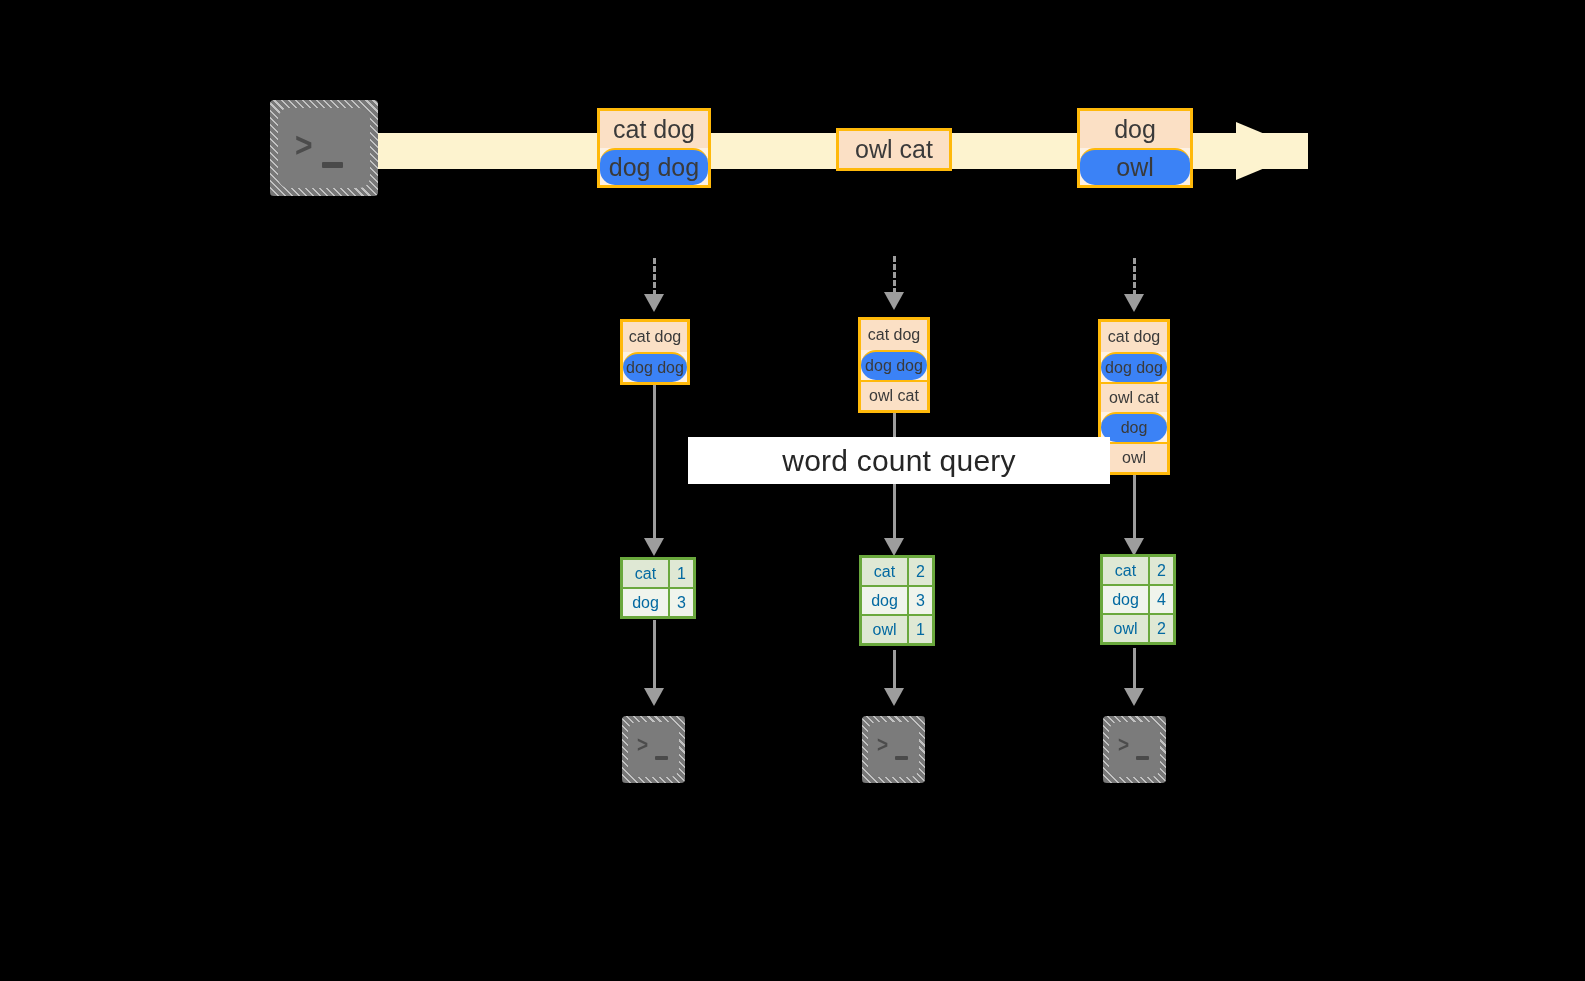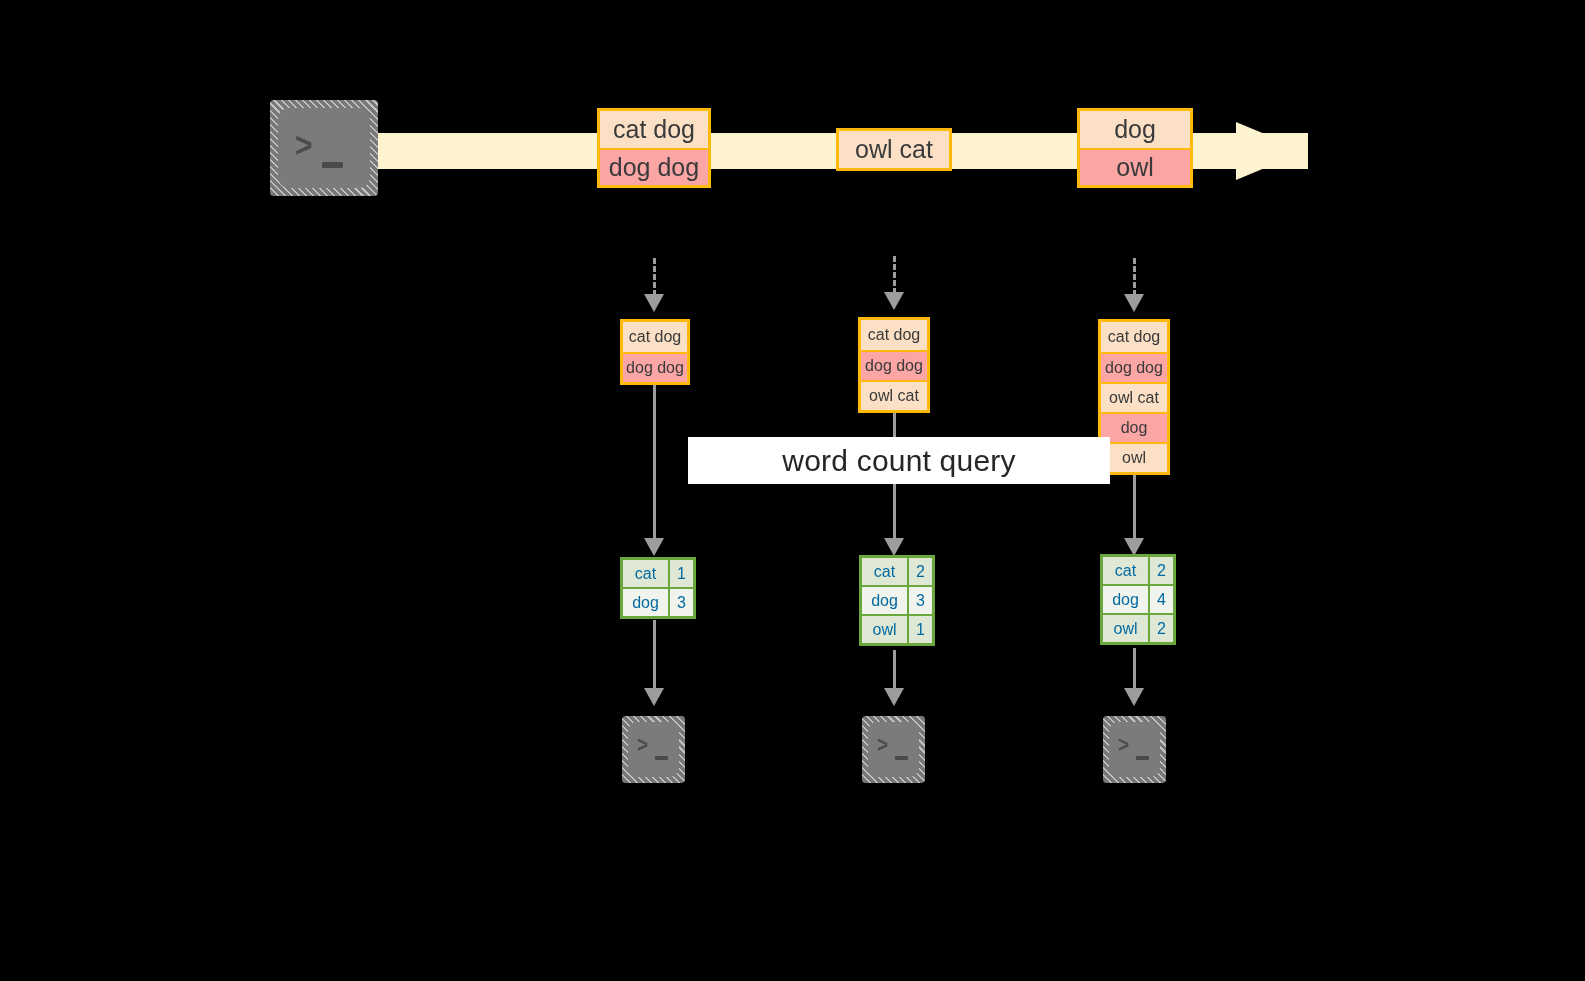--- a/index.html
+++ b/index.html
@@ -93,21 +93,21 @@
   .rec-row {
     box-sizing: border-box;
     display: flex;
     align-items: center;
     justify-content: center;
     color: #3a3a3a;
     white-space: nowrap;
   }
   .rec-row + .rec-row { border-top: 2px solid #ffb90a; }
   .rec-row.dark  { background: #fbe0c5; }
-  .rec-row.light { background: #fca5a5; }
+  .rec-row.light { background: #3b82f6; border-radius: 15px; }
 
   
   .rec-top { }
   .rec-top .rec-row { height: 37px; font-size: 25px; }
 
   
   .rec-stack .rec-row { height: 30px; font-size: 16px; }
 
   
   .res-table {

